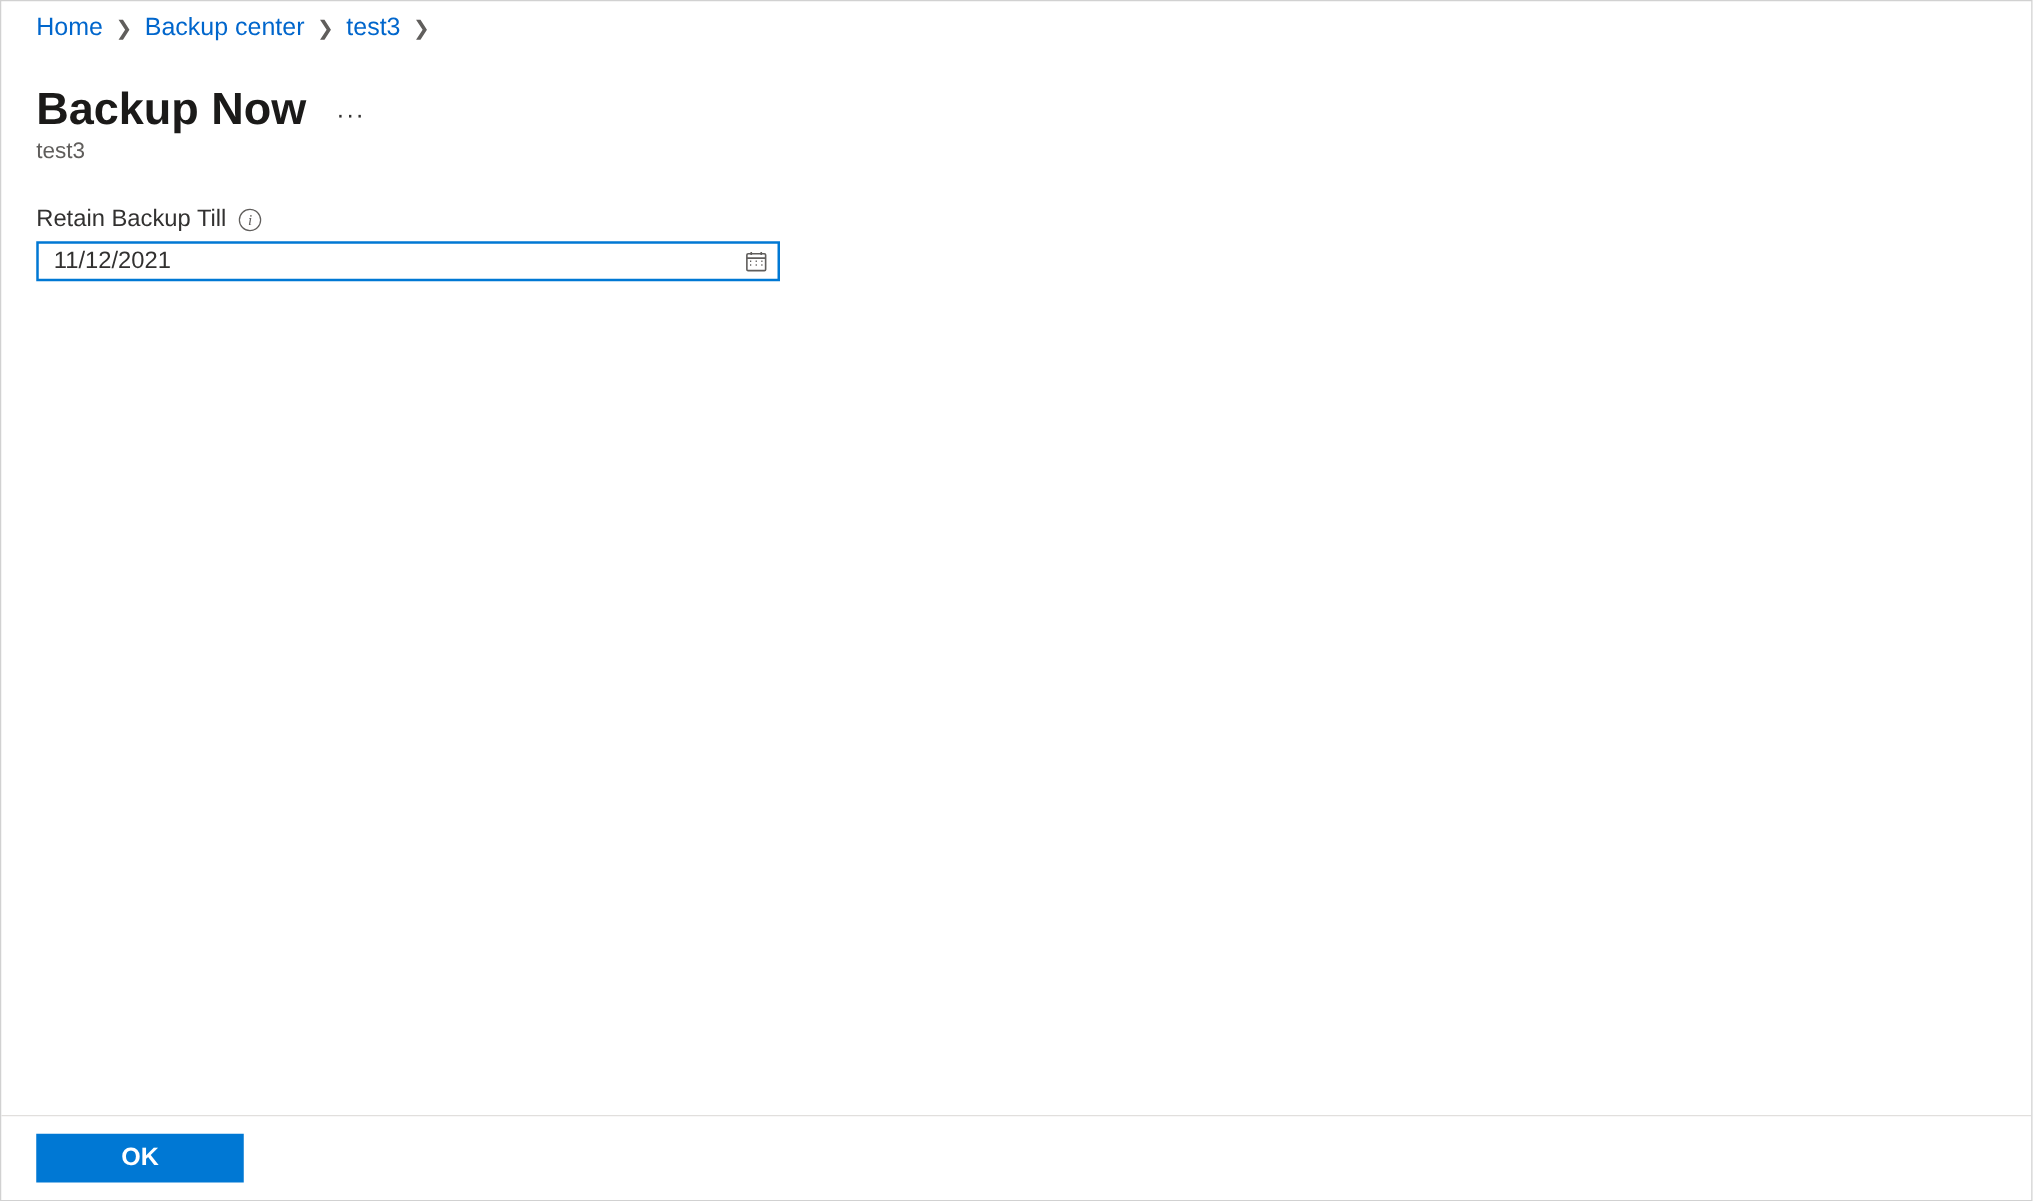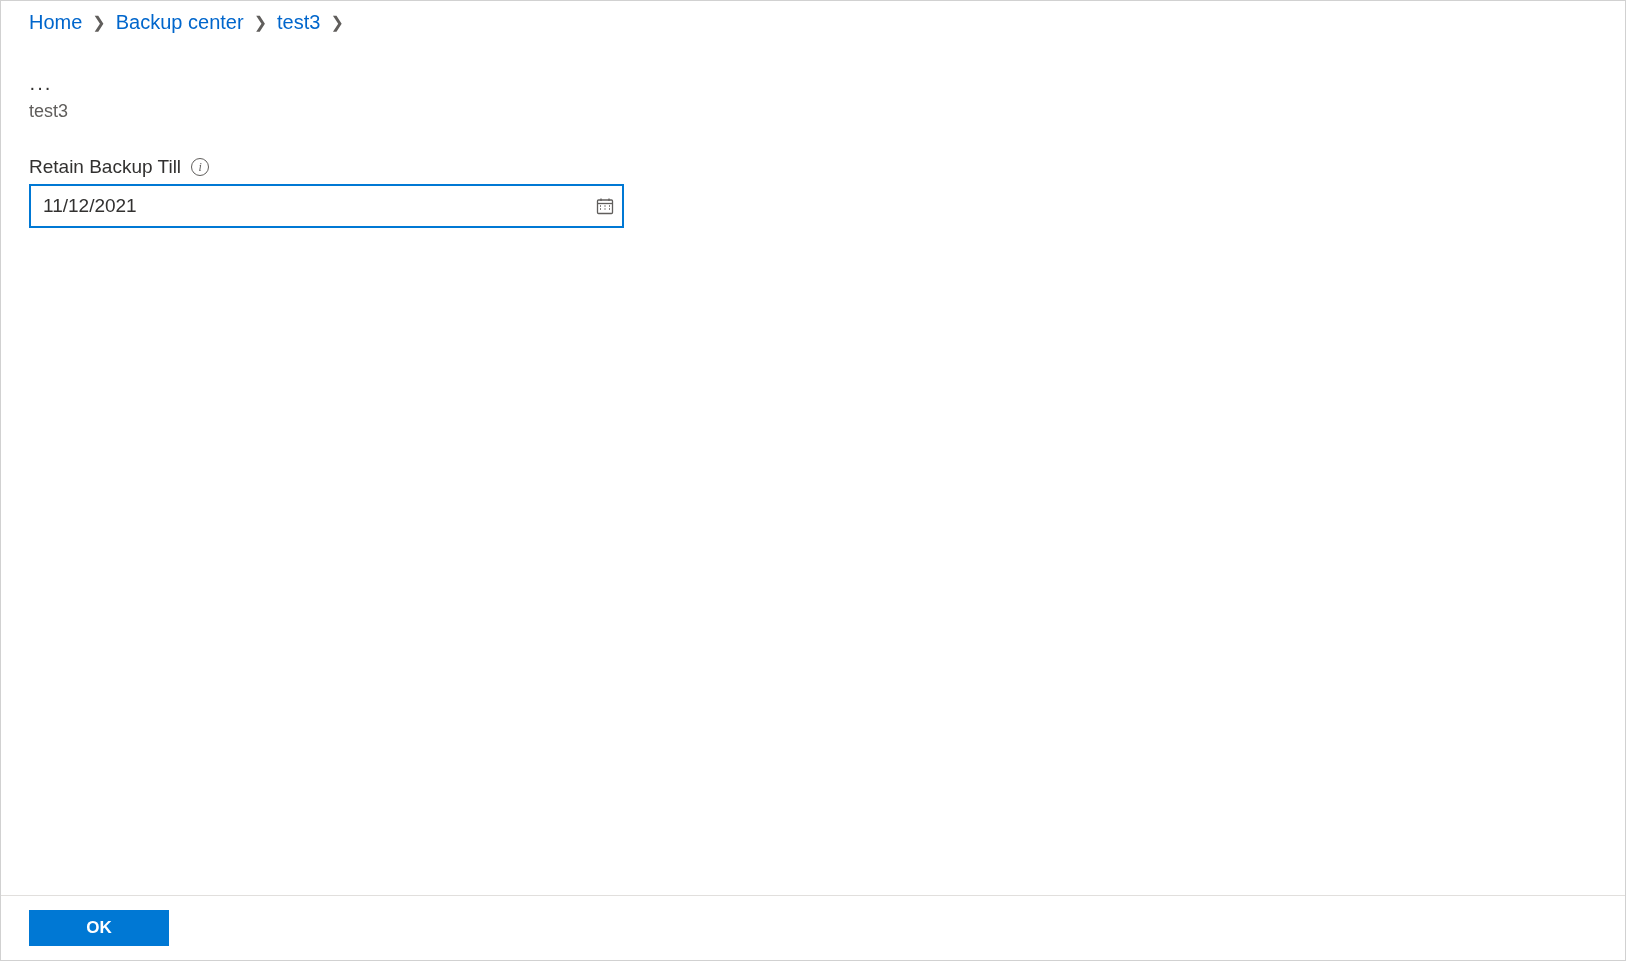--- a/index.html
+++ b/index.html
@@ -85,21 +85,21 @@
       font-size: 12px;
       color: #605e5c;
       cursor: pointer;
     }
     .date-input-wrap {
       position: relative;
       width: 595px;
     }
     .date-input {
       width: 100%;
-      height: 44px;
+      height: 32px;
       border: 2px solid #0078d4;
       padding: 0 40px 0 12px;
       font-size: 19px;
       font-family: inherit;
       color: #323130;
       outline: none;
       background: #ffffff;
     }
     .calendar-icon {
       position: absolute;
@@ -112,42 +112,43 @@
       align-items: center;
     }
     .footer {
       border-top: 1px solid #e1dfdd;
       padding: 14px 28px;
     }
     .ok-button {
       background: #0078d4;
       color: #ffffff;
       border: none;
-      font-size: 17px;
+      font-size: 20px;
       font-weight: 600;
       padding: 8px 0;
-      width: 140px;
+      width: 166px;
       cursor: pointer;
       font-family: inherit;
     }
   </style>
 </head>
 <body>
 
 <div class="content">
   <nav class="breadcrumb">
     <a>Home</a>
     <span class="sep">❯</span>
     <a>Backup center</a>
     <span class="sep">❯</span>
     <a>test3</a>
     <span class="sep">❯</span>
   </nav>
 
   <div class="title-row">
+    <h1 class="page-title">Backup Now</h1>
     <span class="more-dots">···</span>
   </div>
   <div class="subtitle">test3</div>
 
   <div class="field-label-row">
     <span class="field-label">Retain Backup Till</span>
     <span class="info-icon">i</span>
   </div>
   <div class="date-input-wrap">
     <input type="text" class="date-input" value="11/12/2021" style="">

